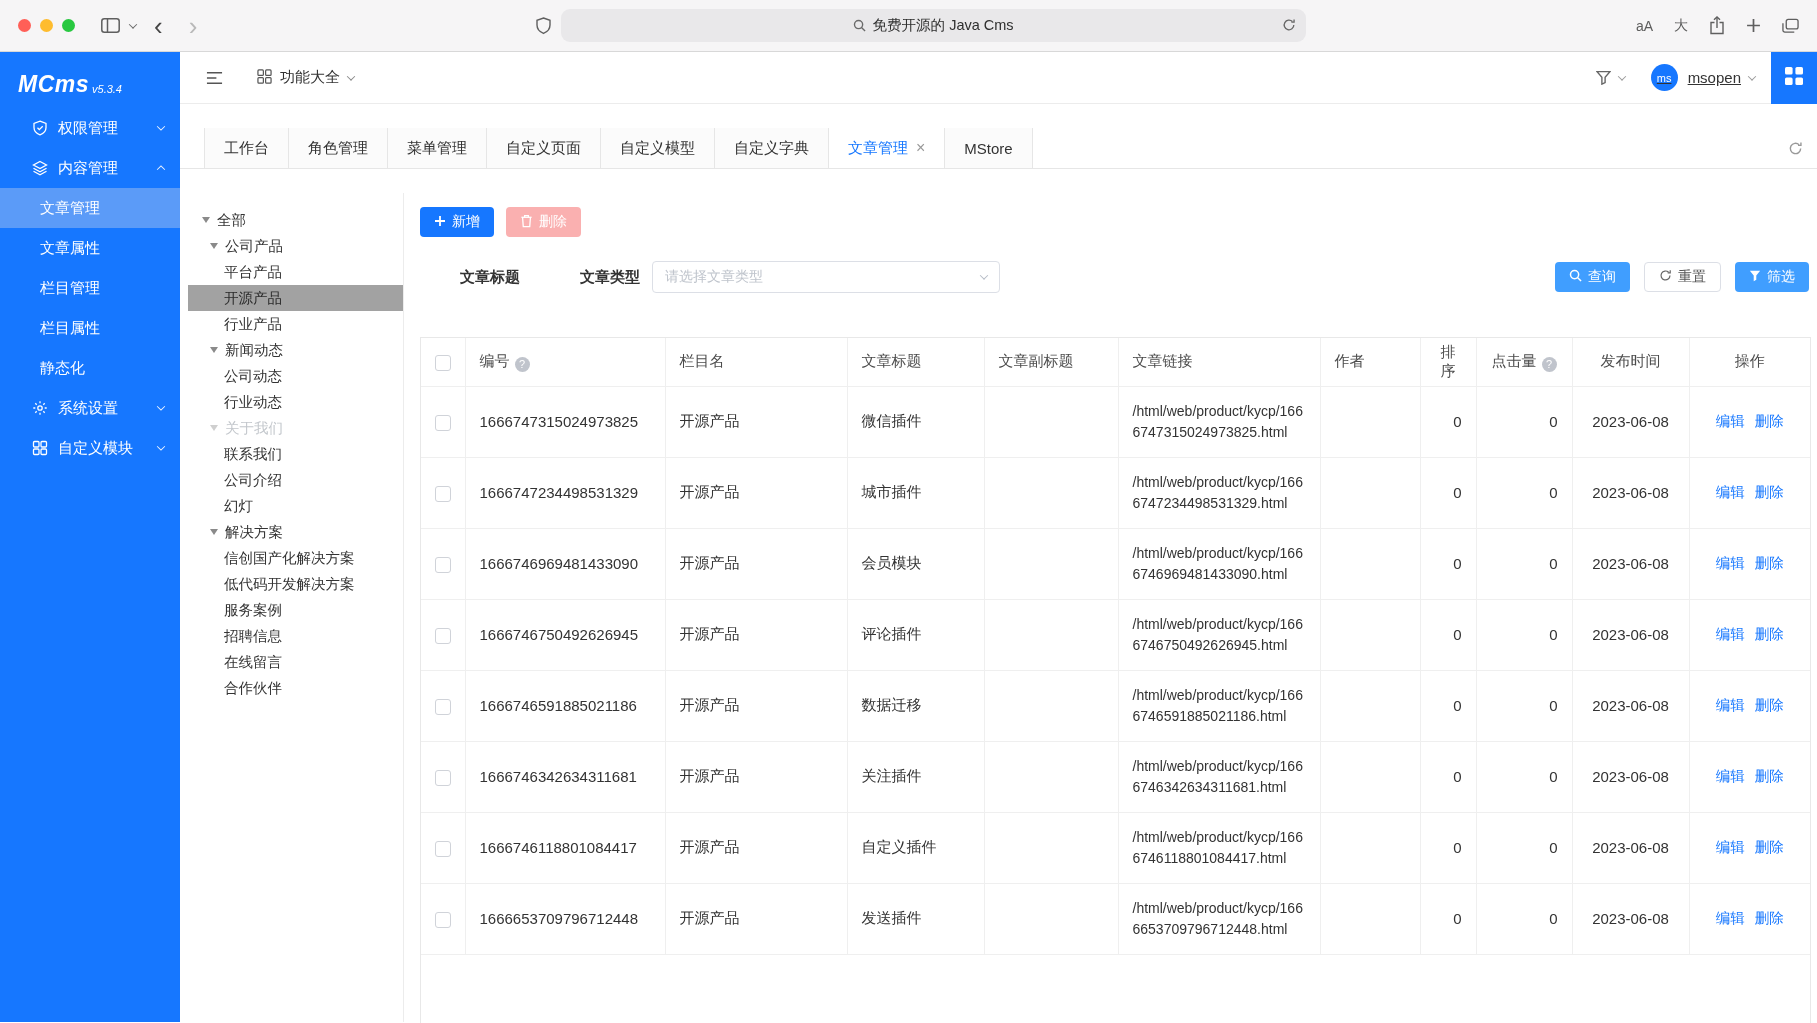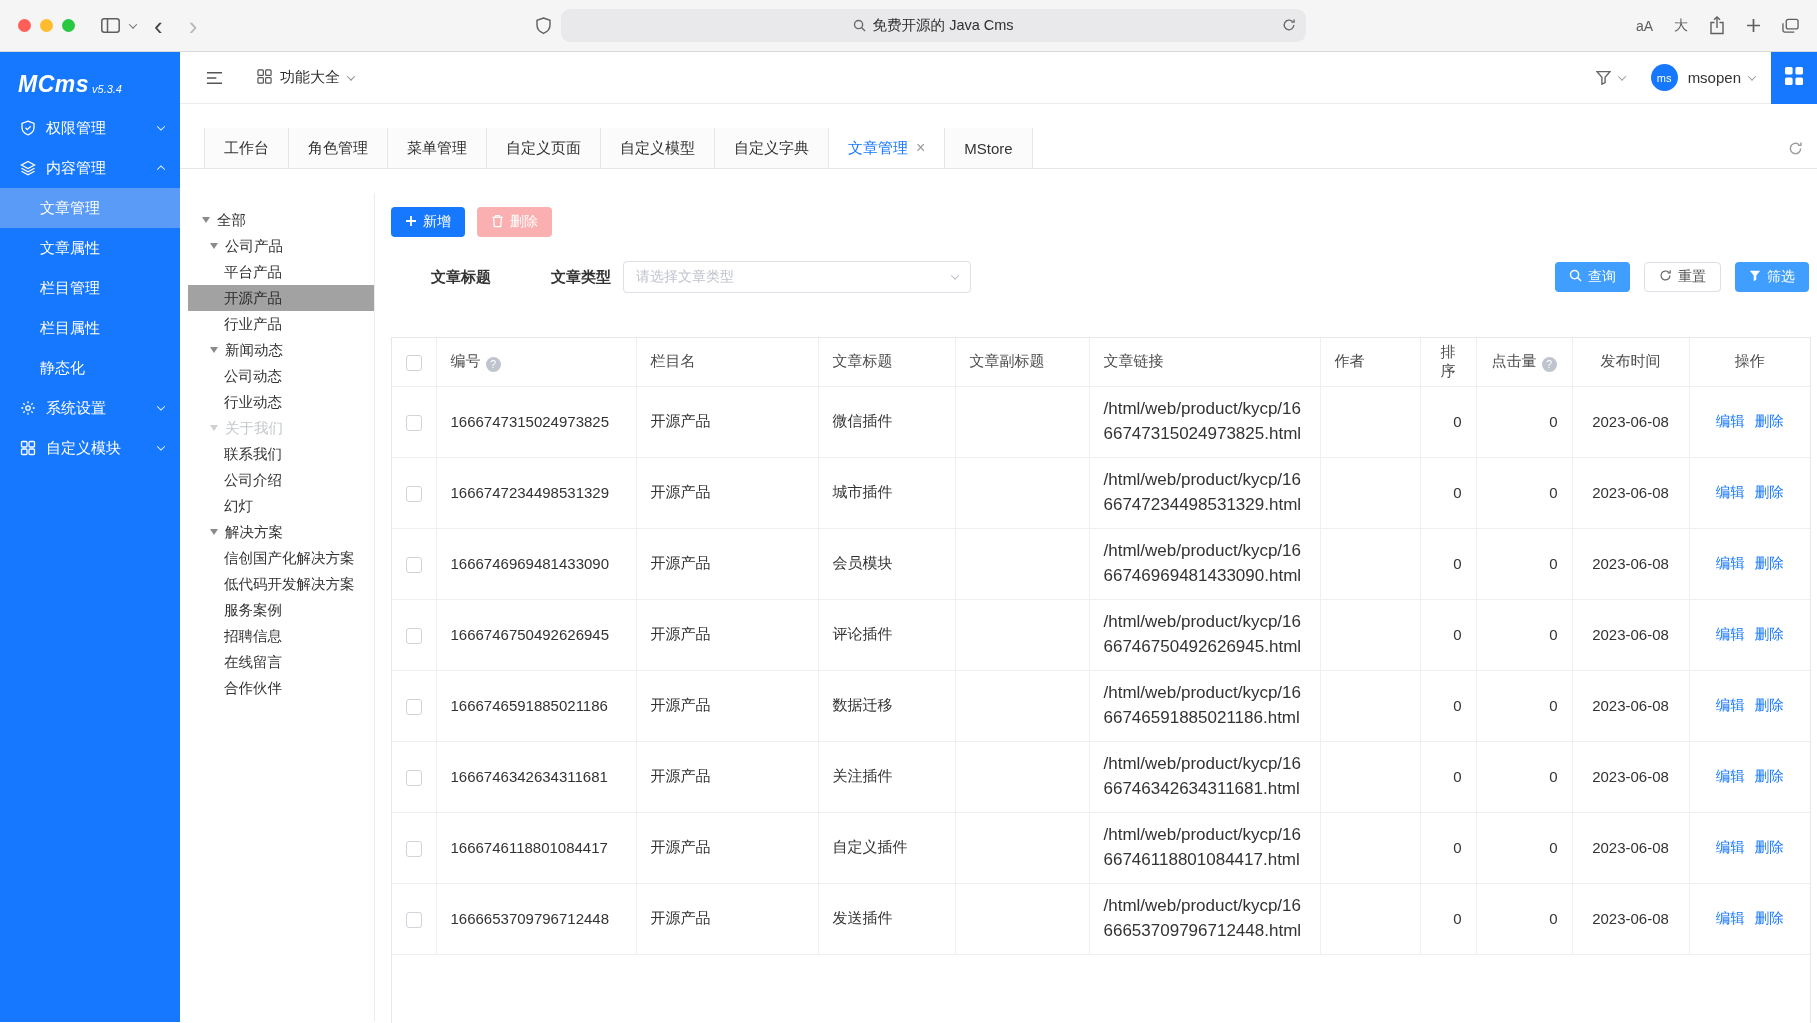--- a/index.html
+++ b/index.html
@@ -19,50 +19,50 @@
   .addr .reload{position:absolute;right:10px;top:9px;color:#666;}
   .chrome-right{display:flex;align-items:center;gap:21px;color:#5d5d5d;font-size:15px;}
   .txt-ic{font-size:14px;color:#5d5d5d;}
 
   
   .app{display:flex;height:970px;}
   .sidebar{width:180px;background:#1677ff;color:#fff;flex-shrink:0;}
   .logo{height:56px;display:flex;align-items:flex-end;padding:12px 0 10px 18px;font-style:italic;}
   .logo-main{font-size:23px;font-weight:bold;letter-spacing:.5px;}
   .logo-ver{font-size:11px;margin-left:3px;margin-bottom:3px;}
-  .menu-item{height:40px;display:flex;align-items:center;gap:10px;padding:0 16px 0 20px;font-size:15px;cursor:pointer;}
+  .menu-item{height:40px;display:flex;align-items:center;gap:10px;padding:0 16px 0 32px;font-size:15px;cursor:pointer;}
   .mi-icon{display:inline-flex;width:16px;}
   .mi-label{flex:1;}
   .submenu-item{height:40px;display:flex;align-items:center;padding-left:40px;font-size:15px;cursor:pointer;}
   .submenu-item.active{background:#5b9bf8;}
 
   .main{flex:1;display:flex;flex-direction:column;min-width:0;gap:24px;}
 
   
   .topbar{height:52px;background:#fff;border-bottom:1px solid #ececec;display:flex;align-items:center;}
   .fold{margin-left:26px;display:inline-flex;cursor:pointer;}
   .appmenu{margin-left:34px;display:flex;align-items:center;gap:8px;font-size:15px;color:#333;cursor:pointer;}
-  .topbar-right{margin-left:auto;display:flex;align-items:center;}
+  .topbar-right{margin-left:auto;display:flex;align-items:center;text-decoration:underline;}
   .theme-ic{display:inline-flex;cursor:pointer;}
   .avatar{width:27px;height:27px;border-radius:50%;background:#1677ff;color:#fff;font-size:11px;display:inline-flex;align-items:center;justify-content:center;margin-left:26px;}
   .uname{font-size:15px;color:#333;margin:0 8px 0 10px;}
   .apps-btn{width:46px;height:52px;background:#1677ff;display:flex;align-items:center;justify-content:center;margin-left:16px;cursor:pointer;}
 
   
   .tabbar{height:41px;background:#fff;border-bottom:1px solid #e6e6e6;display:flex;align-items:stretch;position:relative;padding-left:12px;}
   .tabs{display:flex;padding-left:12px;}
   .tab{display:flex;align-items:center;gap:8px;padding:0 19px;font-size:15px;color:#333;background:#fbfbfb;border-right:1px solid #e6e6e6;cursor:pointer;white-space:nowrap;}
   .tab:first-child{border-left:1px solid #e6e6e6;}
   .tab.active{background:#fff;color:#1677ff;}
   .tab .close{color:#999;font-size:16px;line-height:1;}
   .tab-refresh{position:absolute;right:14px;top:0;bottom:0;display:flex;align-items:center;color:#999;cursor:pointer;}
 
   
   .workspace{flex:1;display:flex;min-height:0;}
-  .tree{width:195px;flex-shrink:0;border-right:1px solid #ececec;padding-top:14px;font-size:14.5px;color:#333;}
+  .tree{width:224px;flex-shrink:0;border-right:1px solid #ececec;padding-top:14px;font-size:14.5px;color:#333;}
   .tree-node{height:26px;display:flex;align-items:center;cursor:pointer;}
   .tree-node.lv0{padding-left:22px;}
   .tree-node.lv1{padding-left:30px;}
   .tree-node.lv2{padding-left:44px;}
   .tree-node.selected{background:#a2a2a2;color:#2b2b2b;margin-left:8px;padding-left:36px;}
   .tri{width:0;height:0;border-left:4.5px solid transparent;border-right:4.5px solid transparent;border-top:6px solid #8a8a8a;margin-right:7px;flex-shrink:0;}
   .tree-node.dimmed{color:#c3c7cc;}
   .tree-node.dimmed .tri{border-top-color:#cfcfcf;}
 
   .page{flex:1;min-width:0;padding:14px 6px 0 16px;}
@@ -84,21 +84,21 @@
   .fselect{width:348px;height:32px;border:1px solid #dcdfe6;border-radius:4px;display:flex;align-items:center;justify-content:space-between;padding:0 12px;font-size:14px;color:#bfc4cc;cursor:pointer;}
   .filter-actions{margin-left:auto;display:flex;gap:14px;margin-right:2px;padding-left:24px;}
 
   
   .table-wrap{margin-top:44px;border:1px solid #e8e8e8;height:690px;overflow:hidden;}
   table{width:100%;border-collapse:collapse;table-layout:fixed;font-size:15px;}
   th,td{border-right:1px solid #efefef;border-bottom:1px solid #efefef;padding:0 14px;text-align:left;overflow:hidden;}
   th:last-child,td:last-child{border-right:none;}
   thead th{height:48px;font-weight:500;color:#4c4c4c;background:#fff;}
   tbody td{height:71px;color:#333;vertical-align:middle;}
-  td.link{word-break:break-all;line-height:1.45;font-size:17px;}
+  td.link{word-break:break-all;line-height:1.45;font-size:14px;}
   .center{text-align:center;}
   .right{text-align:right;}
   .cb{width:16px;height:16px;border:1px solid #d0d3d9;border-radius:3px;display:inline-block;background:#fff;vertical-align:middle;cursor:pointer;}
   .help{display:inline-flex;width:15px;height:15px;border-radius:50%;background:#c0c4cc;color:#fff;font-size:11px;align-items:center;justify-content:center;margin-left:5px;vertical-align:-2px;cursor:pointer;}
   td.op a{color:#1677ff;margin:0 5px;font-size:14.5px;cursor:pointer;text-decoration:none;white-space:nowrap;}
 
   
   .pager{display:flex;align-items:center;justify-content:flex-end;gap:14px;margin-top:16px;font-size:14px;color:#606266;padding-right:2px;}
   .psize{height:30px;border:1px solid #dcdfe6;border-radius:4px;display:flex;align-items:center;gap:9px;padding:0 11px;color:#606266;cursor:pointer;}
   .pg{width:30px;height:30px;border:none;border-radius:4px;background:#f4f4f5;display:inline-flex;align-items:center;justify-content:center;color:#a8abb2;cursor:pointer;}

